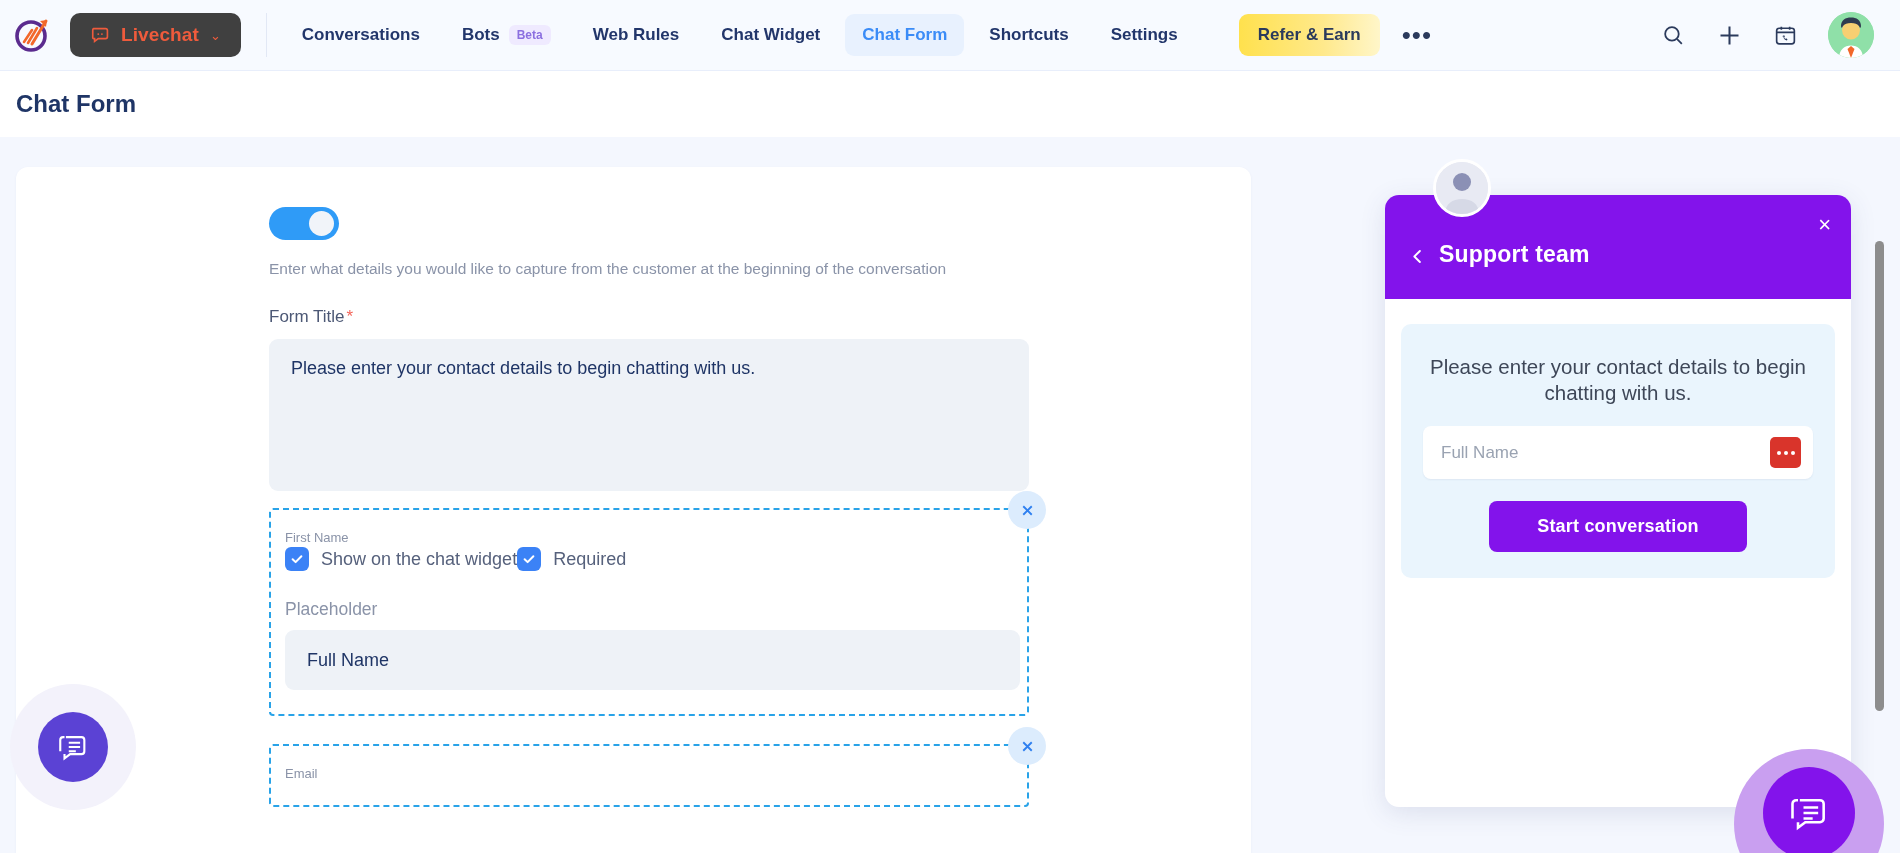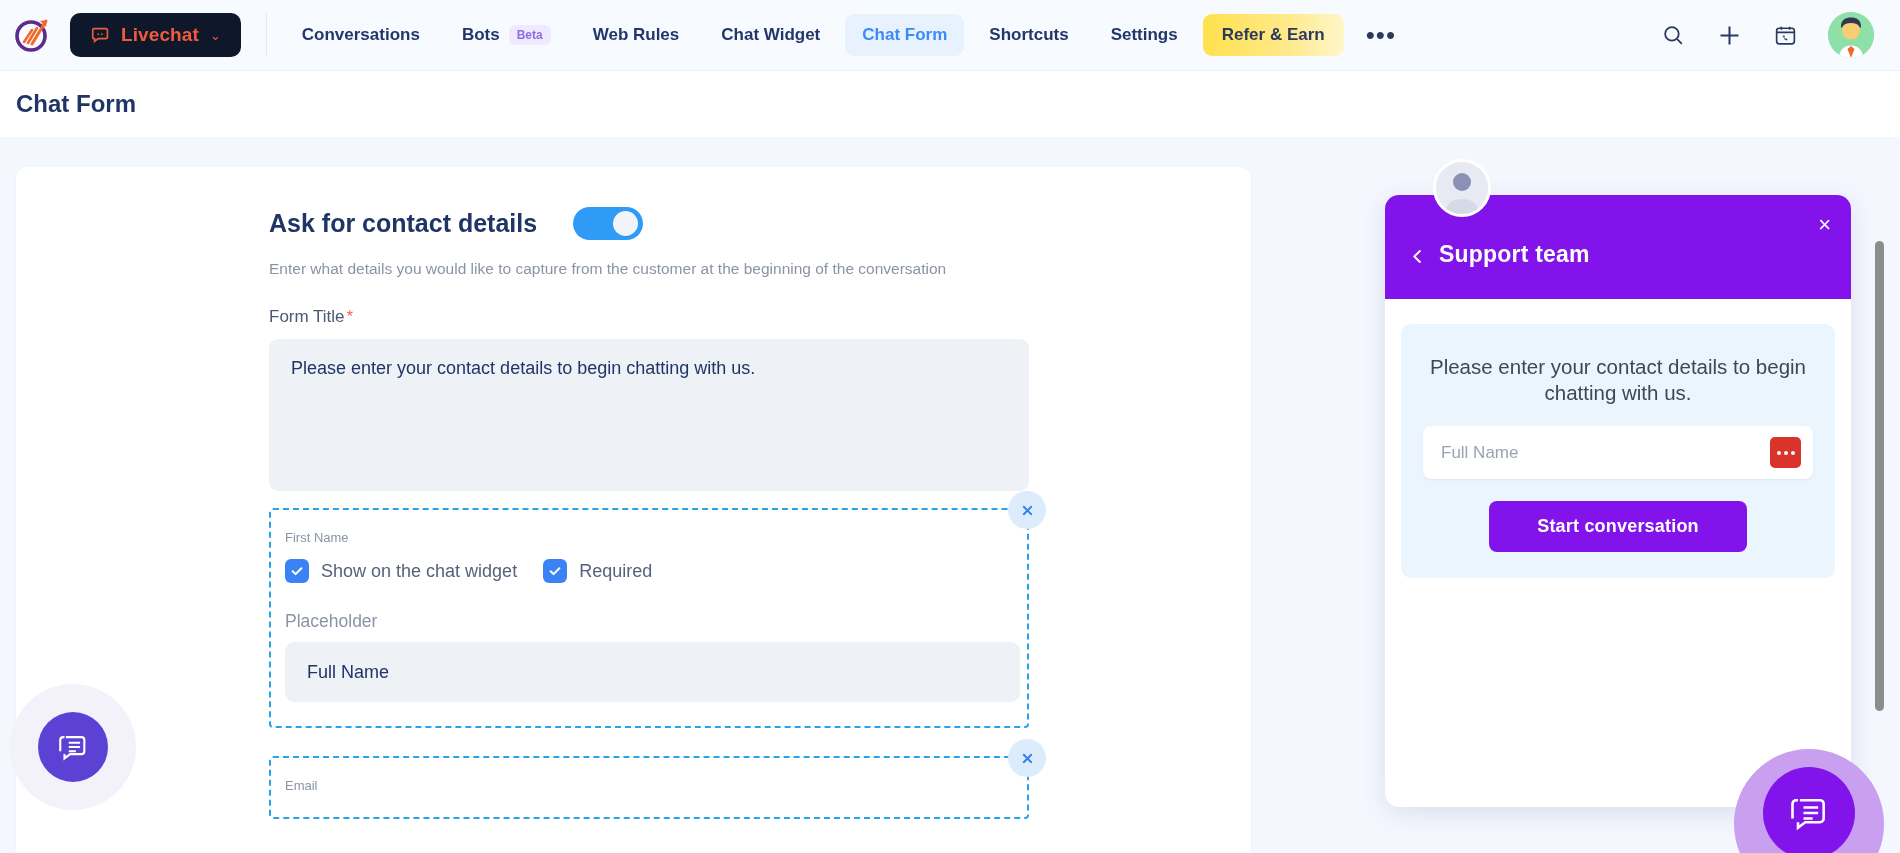--- a/index.html
+++ b/index.html
@@ -16,21 +16,21 @@
     position: absolute; top:0; left:0; right:0; height: 71px;
     background: #f7faff;
     display: flex; align-items: center;
     border-bottom: 1px solid #e8eefb;
   }
   .logo-wrap { width: 66px; display:flex; align-items:center; justify-content:center; }
   .logo { width: 40px; height: 40px; position: relative; }
 
   .brand-pill {
     display: flex; align-items: center; gap: 9px;
-    background: #0f172a;
+    background: #404040;
     border-radius: 10px;
     padding: 11px 20px;
     margin-left: 4px;
   }
   .brand-pill .bp-icon { color: #ef5b3c; display:flex; }
   .brand-label { color: #ef5b3c; font-size: 19px; font-weight: 600; letter-spacing:.1px; }
   .brand-caret { color:#ef5b3c; font-size: 13px; margin-left:2px; }
 
   .nav-divider { width:1px; height:44px; background:#e2e8f5; margin-left: 25px; }
 
@@ -41,21 +41,21 @@
     display:flex; align-items:center; gap:9px; white-space:nowrap;
   }
   .nav-item.active { color:#3b8cf7; background: #e8f1fe; }
   .beta-badge {
     font-size: 12px; font-weight: 600; color:#8b6fe0;
     background:#efeaff; border-radius: 6px; padding: 3px 8px;
   }
   .refer-pill {
     font-size: 17px; font-weight: 700; color:#2b3a5c;
     background: linear-gradient(90deg,#ffe14d 0%, #ffe98c 60%, #fff6c9 100%);
-    border-radius: 9px; padding: 11px 19px; white-space:nowrap;
+    border-radius: 9px; padding: 11px 19px; white-space:nowrap;margin-left:36px;
   }
   .nav-more { color:#2b3a5c; font-size: 26px; line-height:10px; padding: 0 14px; cursor:pointer; letter-spacing:1px;}
 
   .nav-right { margin-left: auto; display:flex; align-items:center; gap: 30px; padding-right: 26px; }
   .icon-btn { cursor:pointer; color:#2b3a5c; display:flex; align-items:center; }
   .avatar-top {
     width: 46px; height: 46px; border-radius:50%;
     background:#8fe0a8; overflow:hidden; position:relative; cursor:pointer;
   }
 
@@ -103,21 +103,21 @@
   .fields-label { font-size: 17px; color:#4c5875; margin-top: 36px; }
 
   .field-box {
     position: relative;
     margin-top: 13px; width: 760px;
     border: 2px dashed #29a3e8;
     border-radius: 4px;
     padding: 20px 22px 24px 14px;
   }
   .field-box .fb-name { font-size: 13px; color:#8a93a8; }
-  .cb-row { display:flex; align-items:center; gap: 26px; margin-top: 14px; }
+  .cb-row { display:flex; align-items:center; margin-top: 2px; }
   .cb-item { display:flex; align-items:center; gap: 12px; cursor:pointer; }
   .cb {
     width: 24px; height: 24px; border-radius: 6px; background:#3b82f6;
     display:flex; align-items:center; justify-content:center; flex:none;
   }
   .cb svg { display:block; }
   .cb-label { font-size: 18px; color:#56617c; }
 
   .ph-label { font-size: 17.5px; color:#8a93a8; margin-top: 28px; }
   .ph-input {
@@ -323,21 +323,20 @@
   <div class="page-title">
     <h1>Chat Form</h1>
   </div>
 
   <div class="body-area">
 
     <div class="left-card">
       <div class="form-inner">
 
         <div class="row-toggle">
-          <div class="sec-title">Ask for contact details</div>
           <div class="toggle">
             <div class="knob"></div>
           </div>
         </div>
 
         <div class="sec-sub">Enter what details you would like to capture from the customer at the beginning of the conversation</div>
 
         <div class="field-label">
           <span>Form Title</span><span class="req">*</span>
         </div>

